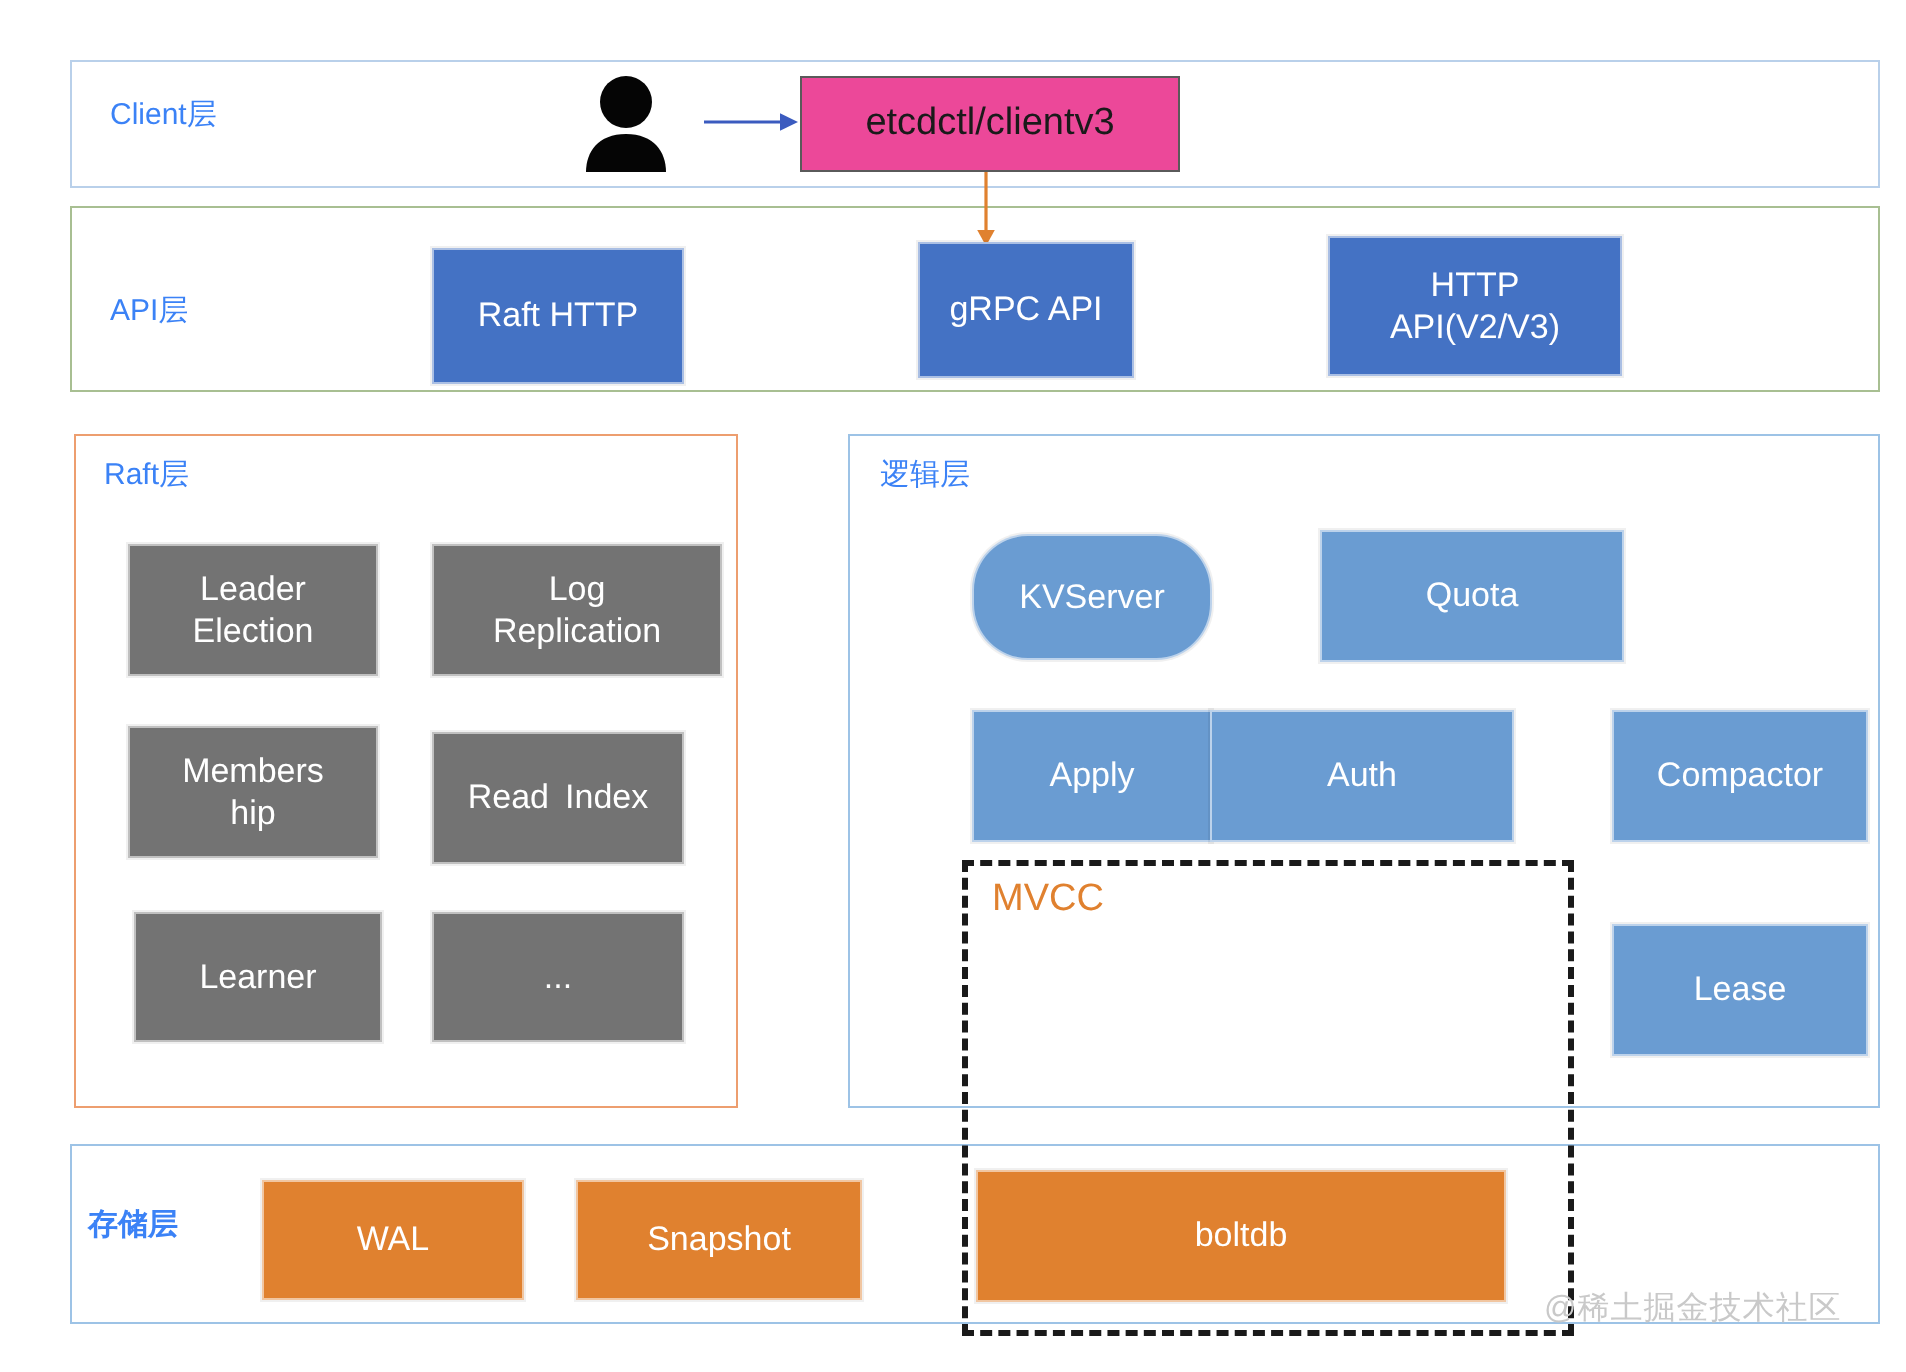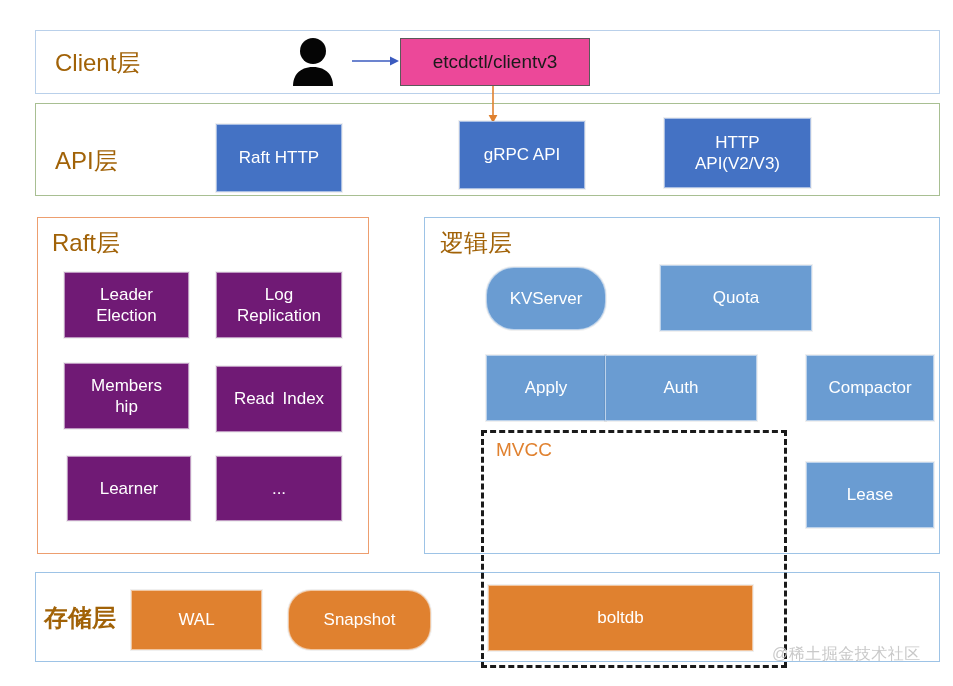--- a/index.html
+++ b/index.html
@@ -24,22 +24,22 @@
     box-sizing: border-box;
   }
   .layer-client  { border: 1.5px solid #b9d0ea; }
   .layer-api     { border: 1.5px solid #a8bf92; }
   .layer-raft    { border: 1.5px solid #ed9e6f; }
   .layer-logic   { border: 1.5px solid #9dc3e6; }
   .layer-storage { border: 1.5px solid #9dc3e6; }
 
   .layer-title {
     position: absolute;
-    color: #a16207;
-    font-size: 24px;
+    color: #3b82f6;
+    font-size: 15px;
     line-height: 1.1;
     white-space: nowrap;
   }
   .layer-title.bold { font-weight: bold; }
 
   .node {
     position: absolute;
     box-sizing: border-box;
     display: flex;
     align-items: center;
@@ -48,21 +48,21 @@
     color: #ffffff;
     font-size: 17px;
     line-height: 1.25;
     border: 1px solid rgba(255,255,255,0.55);
     box-shadow: 0 0 0 1px rgba(0,0,0,0.06);
   }
   .node span { display: block; padding: 0 4px; }
 
   .node-blue-dark  { background: #4472c4; }
   .node-blue-light { background: #6a9cd2; }
-  .node-green      { background: #701a75; }
+  .node-green      { background: #737373; }
   .node-orange     { background: #e0812f; }
 
   .node-plain {
     position: absolute;
     box-sizing: border-box;
     display: flex;
     align-items: center;
     justify-content: center;
     background: #ec4899;
     border: 1.5px solid #5a5a5a;
@@ -134,39 +134,39 @@
     <svg width="14" height="38" viewBox="0 0 14 38">
       <line x1="7" y1="0" x2="7" y2="29" stroke="#e0812f" stroke-width="1.6"></line>
       <polygon points="2.6,29 11.4,29 7,37" fill="#e0812f"></polygon>
     </svg>
   </div>
 
   <div class="node node-blue-dark" style="left:216px; top:124px; width:126px; height:68px;">
     <span>Raft HTTP</span>
   </div>
 
-  <div class="node node-blue-dark" style="left:459px; top:121px; width:126px; height:68px;">
+  <div class="node node-blue-dark" style="left:459px; top:121px; width:108px; height:68px;">
     <span>gRPC API</span>
   </div>
 
   <div class="node node-blue-dark" style="left:664px; top:118px; width:147px; height:70px; flex-direction:column;">
     <span>HTTP</span>
     <span>API(V2/V3)</span>
   </div>
 
   <div class="layer layer-raft" style="left:37px; top:217px; width:332px; height:337px;"></div>
 
   <div class="layer-title" style="left:52px; top:230px;">Raft层</div>
 
   <div class="node node-green" style="left:64px; top:272px; width:125px; height:66px; flex-direction:column;">
     <span>Leader</span>
     <span>Election</span>
   </div>
 
-  <div class="node node-green" style="left:216px; top:272px; width:126px; height:66px; flex-direction:column;">
+  <div class="node node-green" style="left:216px; top:272px; width:145px; height:66px; flex-direction:column;">
     <span>Log</span>
     <span>Replication</span>
   </div>
 
   <div class="node node-green" style="left:64px; top:363px; width:125px; height:66px; flex-direction:column;">
     <span>Members</span>
     <span>hip</span>
   </div>
 
   <div class="node node-green" style="left:216px; top:366px; width:126px; height:66px; ">
@@ -213,21 +213,21 @@
   </div>
 
   <div class="layer layer-storage" style="left:35px; top:572px; width:905px; height:90px;"></div>
 
   <div class="layer-title bold" style="left:44px; top:605px;">存储层</div>
 
   <div class="node node-orange" style="left:131px; top:590px; width:131px; height:60px;">
     <span>WAL</span>
   </div>
 
-  <div class="node node-orange" style="left:288px; top:590px; width:143px; height:60px;border-radius:23px;">
+  <div class="node node-orange" style="left:288px; top:590px; width:143px; height:60px;">
     <span>Snapshot</span>
   </div>
 
   <div class="node node-orange" style="left:488px; top:585px; width:265px; height:66px;">
     <span>boltdb</span>
   </div>
 
   <div class="mvcc-box" style="left:481px; top:430px; width:306px; height:238px;"></div>
 
   <div class="mvcc-label" style="left:496px; top:440px;">MVCC</div>

